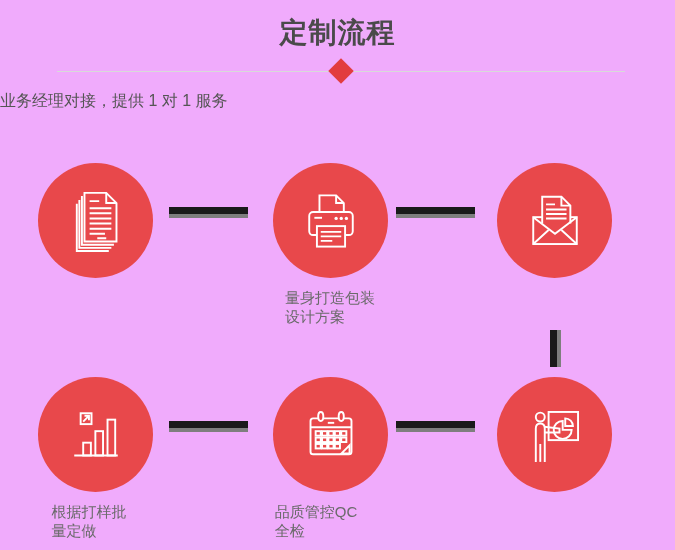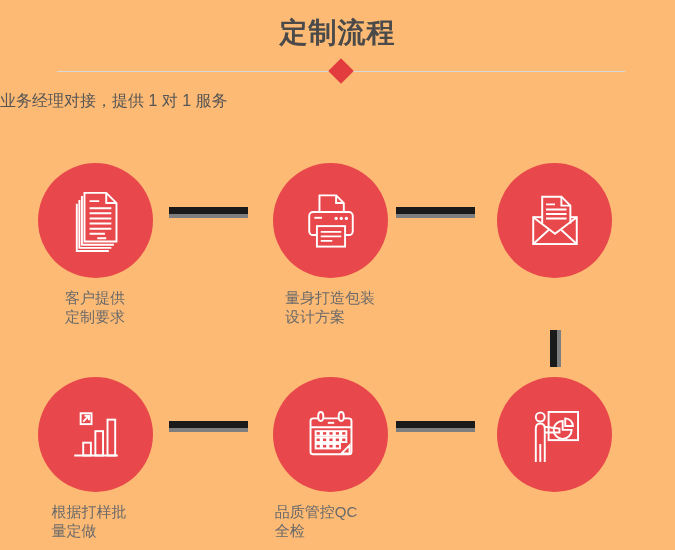--- a/index.html
+++ b/index.html
@@ -1,17 +1,17 @@
 <!DOCTYPE html>
 <html><head>
 <meta charset="utf-8">
 <style>
   html,body{margin:0;padding:0;background:#ffffff;}
   body{font-family:"Liberation Sans","DejaVu Sans",sans-serif;}
-  .canvas{position:relative;width:675px;height:550px;background:#fdba74;overflow:hidden;}
+  .canvas{position:relative;width:675px;height:550px;background:#f0abfc;overflow:hidden;}
 
   .page-title{position:absolute;top:14px;left:0;width:675px;text-align:center;
     font-size:28px;font-weight:bold;color:#4a4a4a;letter-spacing:1px;}
 
   .divider-line{position:absolute;top:71px;left:57px;width:568px;height:1px;background:#d9d9d9;}
   .diamond{position:absolute;top:62px;left:332px;width:18px;height:18px;background:#e23c3e;
     transform:rotate(45deg);}
 
   .subtitle{position:absolute;top:91px;left:0;width:675px;text-align:left;
     font-size:16px;color:#555555;}
@@ -63,23 +63,20 @@
 
   <div class="circle c1">
     <svg viewBox="0 0 100 100">
       <path class="s" d="M20,23 V97 H70"></path>
       <path class="s" d="M24,17 V92 H74"></path>
       <path class="s" d="M28,11 V87 H78"></path>
       <path class="f" d="M32,82 V6 H66 L82,22 V82 Z"></path>
       <path class="s" d="M66,6 V22 H82"></path>
       <path class="s" d="M40,19 H55 M40,30 H74 M40,38 H74 M40,46 H74 M40,54 H74 M40,62 H74 M40,70 H64 M52,77 H66"></path>
     </svg>
-  </div>
-  <div class="step-label l1">
-    <span class="inner"><span class="ln">客户提供</span><span class="ln">定制要求</span></span>
   </div>
 
   <div class="circle c2">
     <svg viewBox="0 0 100 100">
       <path class="s" d="M32,36 V10 H58 L70,22 V36"></path>
       <path class="s" d="M58,10 V22 H70"></path>
       <rect class="f" x="16" y="36" width="68" height="36" rx="6"></rect>
       <path class="s" d="M24,45 H36"></path>
       <circle class="w" cx="58" cy="46" r="2.6"></circle>
       <circle class="w" cx="66" cy="46" r="2.6"></circle>

